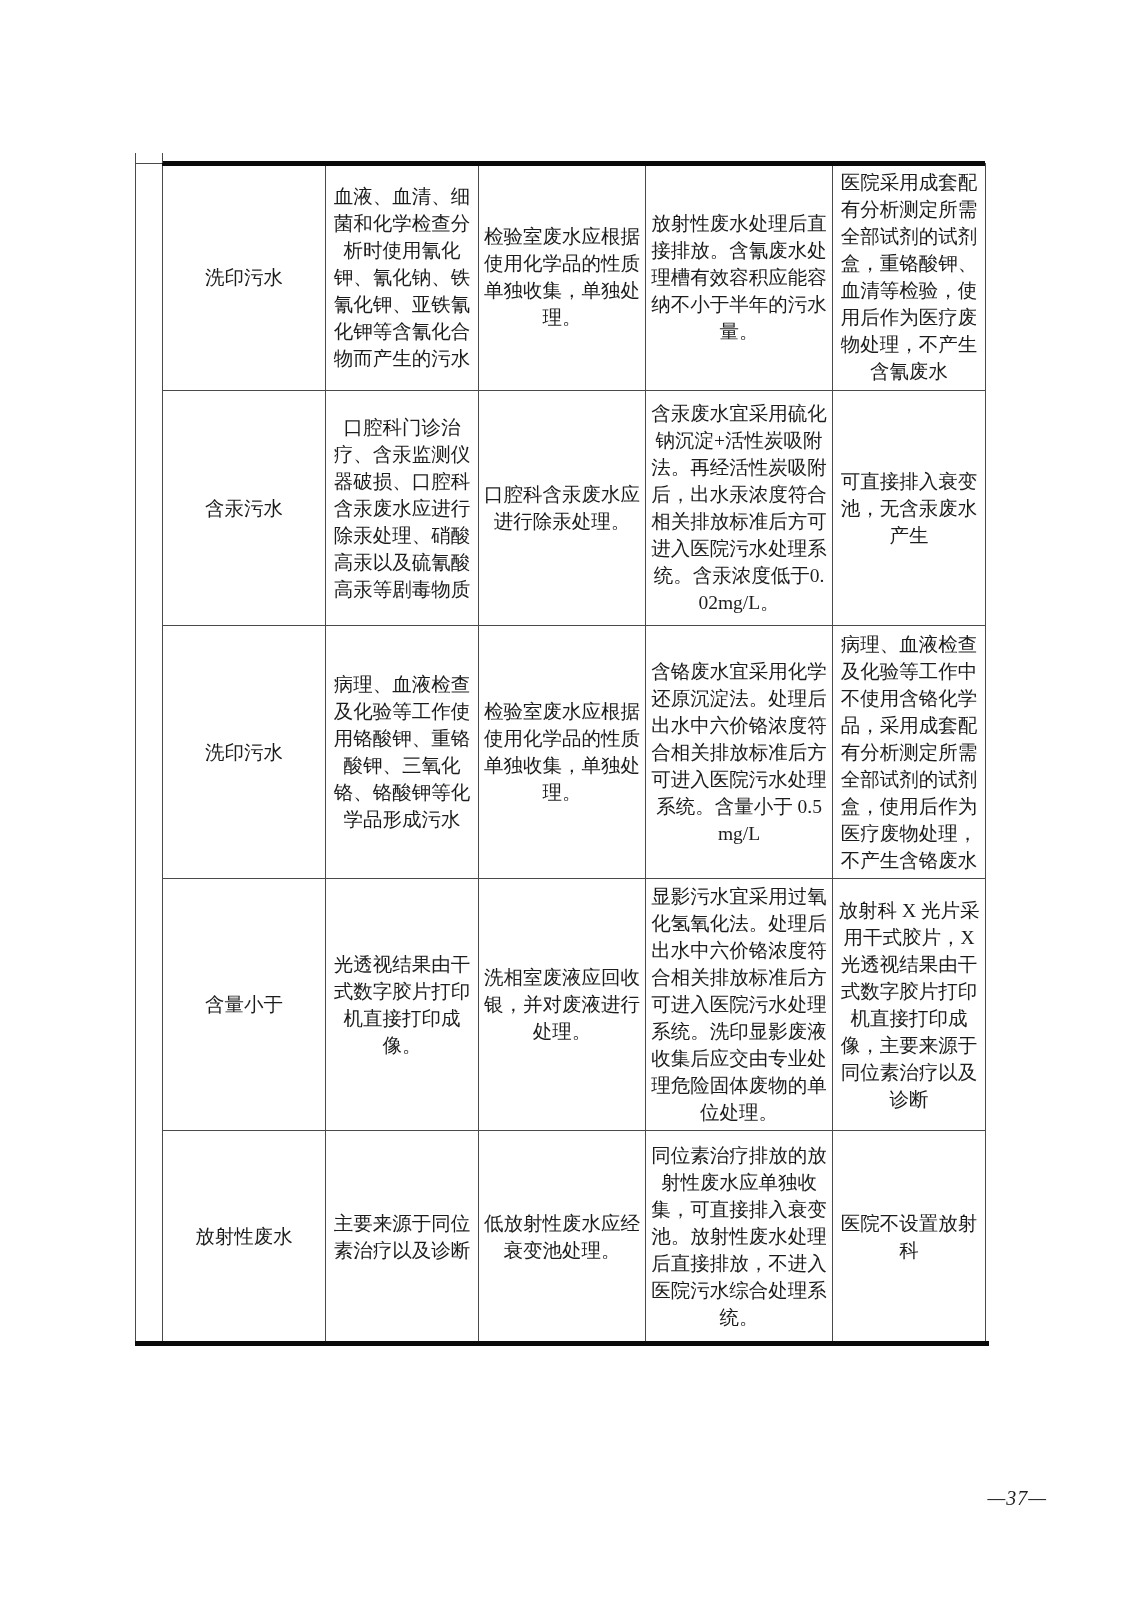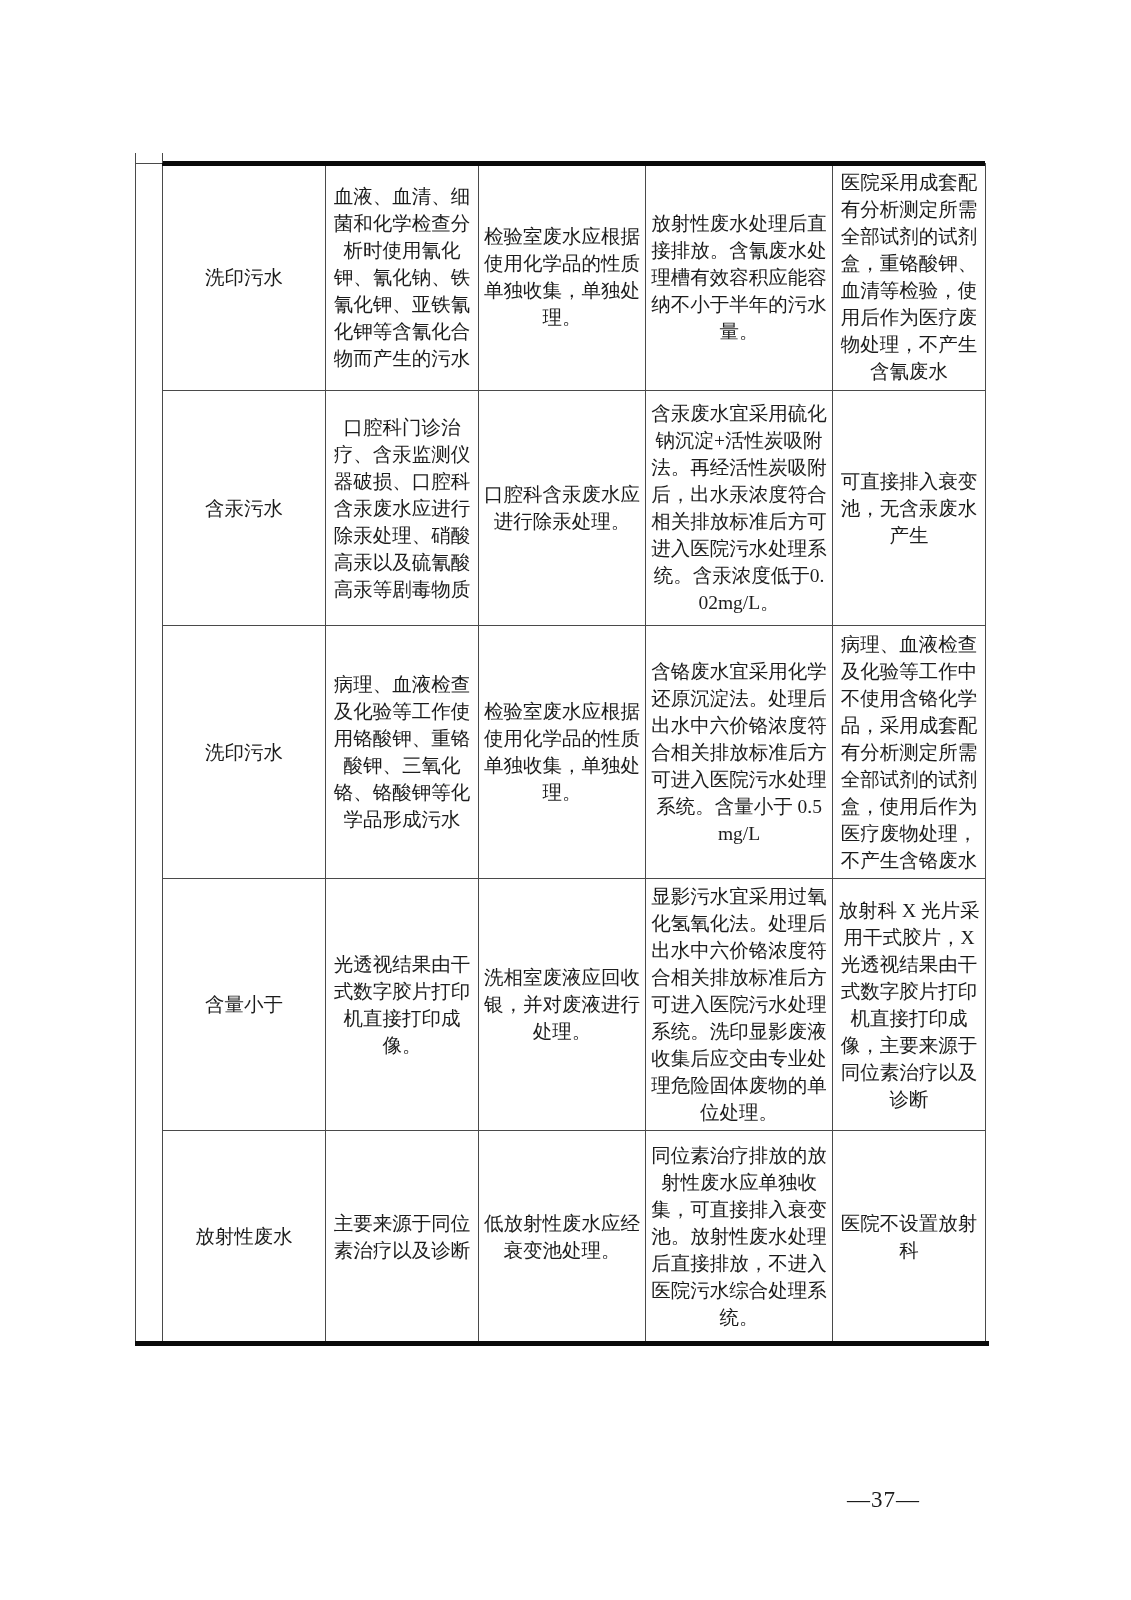--- a/index.html
+++ b/index.html
@@ -57,24 +57,25 @@
     width: 1px; height: 10px; top: -10px;
     background: #4a4a4a;
   }
   .tick.t-left  { left: 0; }
   .tick.t-right { left: 27px; }
   .pagenum {
     position: absolute;
     left: 847px;
     top: 1487px;
     width: 200px;
-    text-align: left;
-    font-size: 23px;
+    text-align: right;
+    font-size: 20px;
     letter-spacing: 1px;
     color: #1c1c1c;
+    font-style: italic;
   }
 </style>
 </head>
 <body>
 
 <div class="page">
 
   <div class="tblwrap">
     <div class="thick-top"></div>
     <div class="thick-bottom"></div>

